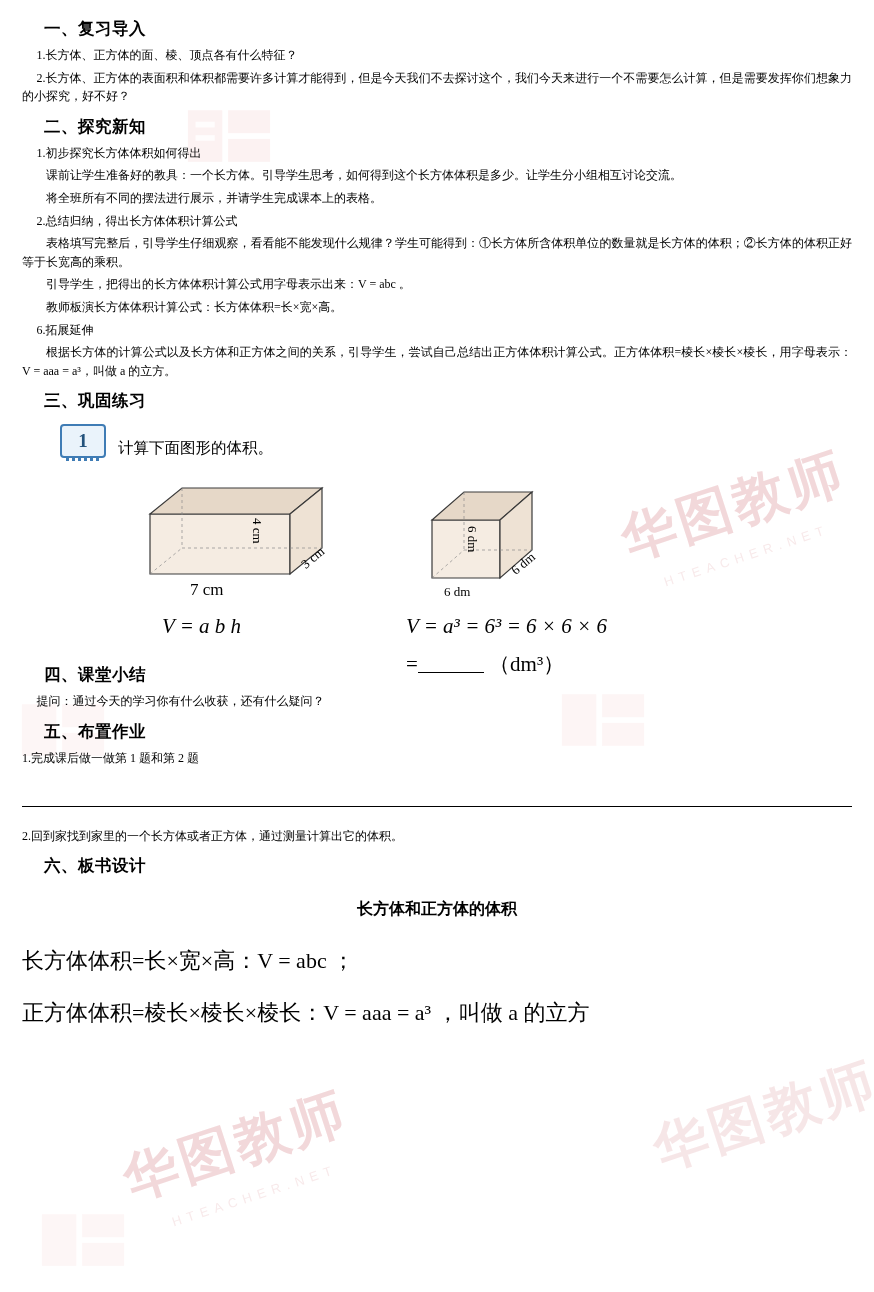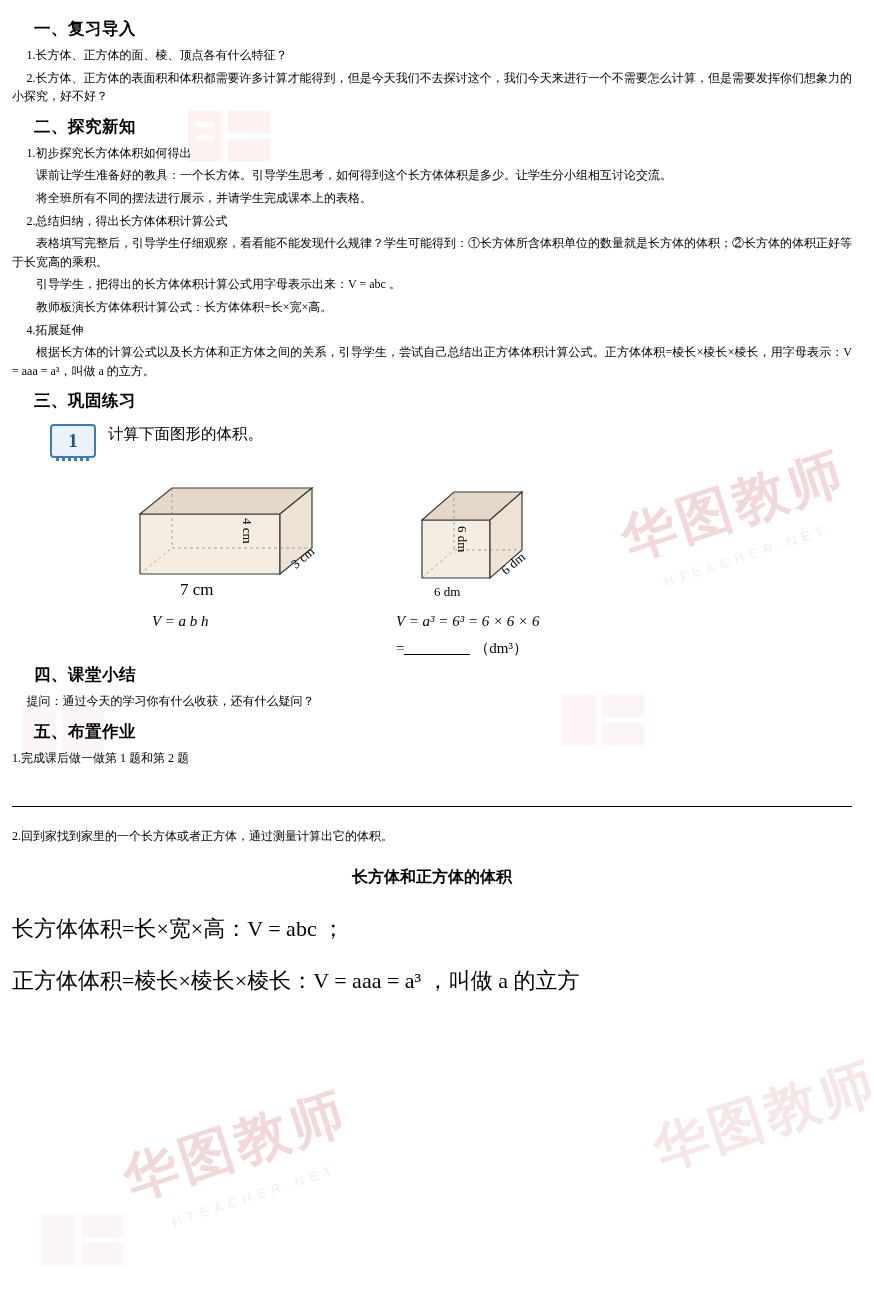--- a/index.html
+++ b/index.html
@@ -46,21 +46,21 @@
   .wm-logo {
     width: 86px;
     height: 62px;
     opacity: .5;
   }
 
   
   .doc {
     position: relative;
     z-index: 2;
-    padding: 14px 22px 0 12px;
+    padding: 14px 22px 0 22px;
     box-sizing: border-box;
   }
   .h2 {
     font-weight: bold;
     font-size: 16.5px;
     margin: 10px 0 6px 22px;
     letter-spacing: .5px;
   }
   .h2.first { margin-top: 4px; }
   p.t {
@@ -106,32 +106,32 @@
     text-align: center;
     line-height: 30px;
     font-size: 19px;
     font-weight: bold;
     color: #23527c;
     font-family: "Liberation Serif", serif;
   }
   .ex-title {
     position: absolute;
     left: 96px;
-    top: 2px;
+    top: 16px;
     font-size: 15.5px;
   }
 
   .fig {
     position: absolute;
   }
   .fig svg { display: block; }
 
   .formula {
     position: absolute;
-    font-size: 15px;
+    font-size: 21px;
     line-height: 1.8;
   }
   .blank {
     display: inline-block;
     border-bottom: 1px solid #000;
     width: 74px;
     height: 1em;
     vertical-align: -2px;
   }
   .blank.sm { width: 66px; }
@@ -204,21 +204,21 @@
     <p class="t idx">2.长方体、正方体的表面积和体积都需要许多计算才能得到，但是今天我们不去探讨这个，我们今天来进行一个不需要怎么计算，但是需要发挥你们想象力的小探究，好不好？</p>
 
     <div class="h2">二、探究新知</div>
     <p class="t idx">1.初步探究长方体体积如何得出</p>
     <p class="t">课前让学生准备好的教具：一个长方体。引导学生思考，如何得到这个长方体体积是多少。让学生分小组相互讨论交流。</p>
     <p class="t">将全班所有不同的摆法进行展示，并请学生完成课本上的表格。</p>
     <p class="t idx">2.总结归纳，得出长方体体积计算公式</p>
     <p class="t">表格填写完整后，引导学生仔细观察，看看能不能发现什么规律？学生可能得到：①长方体所含体积单位的数量就是长方体的体积；②长方体的体积正好等于长宽高的乘积。</p>
     <p class="t">引导学生，把得出的长方体体积计算公式用字母表示出来：V = abc 。</p>
     <p class="t">教师板演长方体体积计算公式：长方体体积=长×宽×高。</p>
-    <p class="t idx">4.拓展延伸</p>
+    <p class="t idx">6.拓展延伸</p>
     <p class="t">根据长方体的计算公式以及长方体和正方体之间的关系，引导学生，尝试自己总结出正方体体积计算公式。正方体体积=棱长×棱长×棱长，用字母表示：V = aaa = a³，叫做 a 的立方。</p>
 
     <div class="h2">三、巩固练习</div>
 
     <div class="ex-block">
       <div class="badge">
         <span>1</span>
       </div>
       <div class="ex-title">计算下面图形的体积。</div>
 
@@ -266,19 +266,20 @@
     <div class="h2">四、课堂小结</div>
     <p class="t idx">提问：通过今天的学习你有什么收获，还有什么疑问？</p>
 
     <div class="h2">五、布置作业</div>
     <p class="t noind">1.完成课后做一做第 1 题和第 2 题</p>
 
     <div class="gap"></div>
     <div class="divider"></div>
 
     <p class="t noind" style="margin-top:20px;">2.回到家找到家里的一个长方体或者正方体，通过测量计算出它的体积。</p>
+    <div class="h2">六、板书设计</div>
 
     <div class="board-title">长方体和正方体的体积</div>
     <div class="board-line">长方体体积=长×宽×高：V = abc ；</div>
     <div class="board-line">正方体体积=棱长×棱长×棱长：V = aaa = a³ ，叫做 a 的立方</div>
 
   </div>
 </div>
 
 </body></html>

